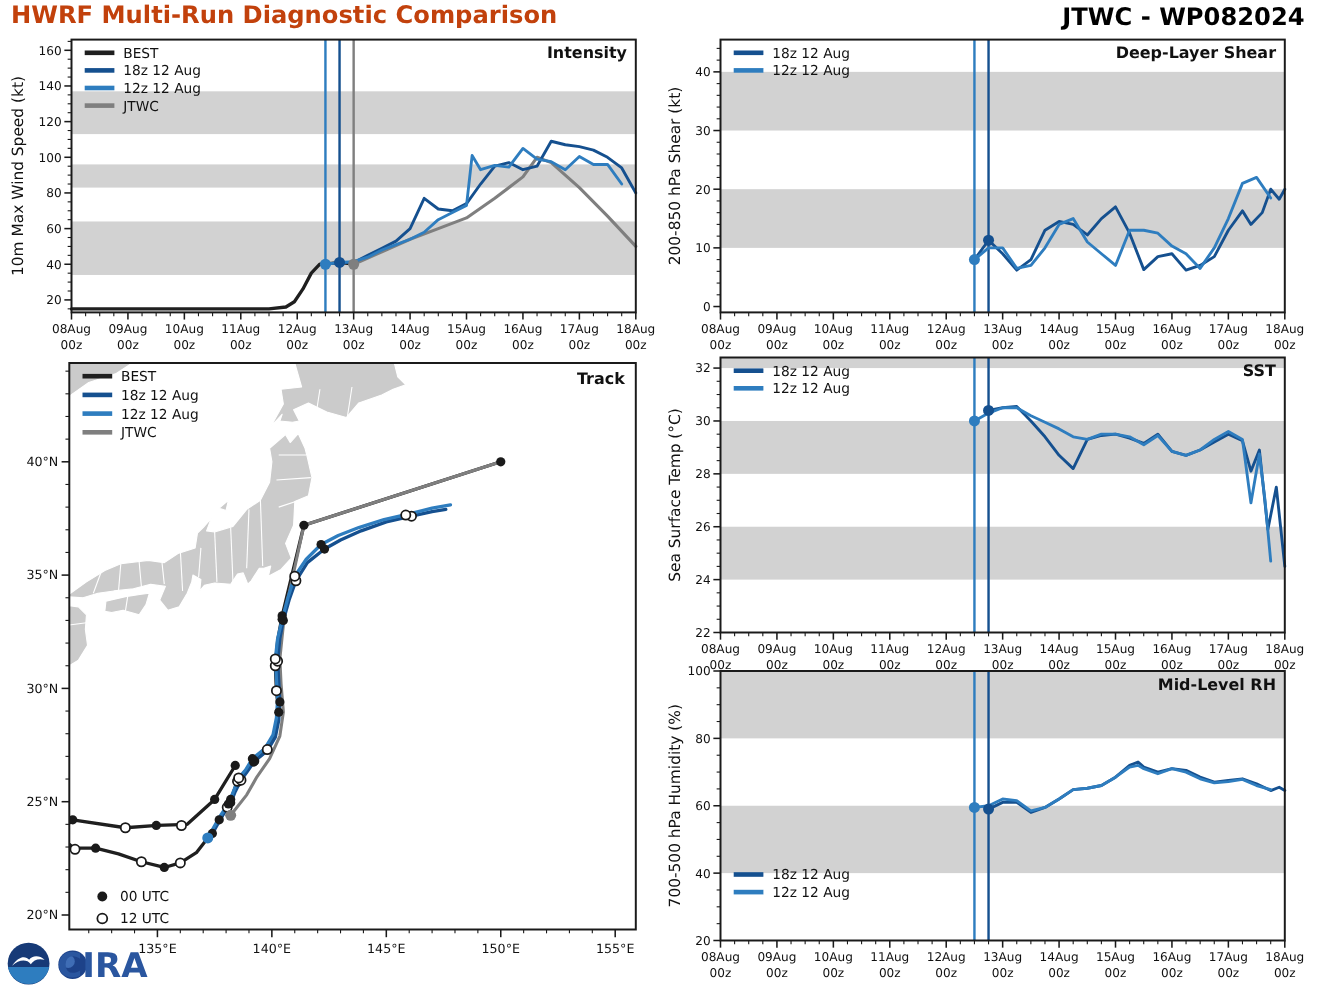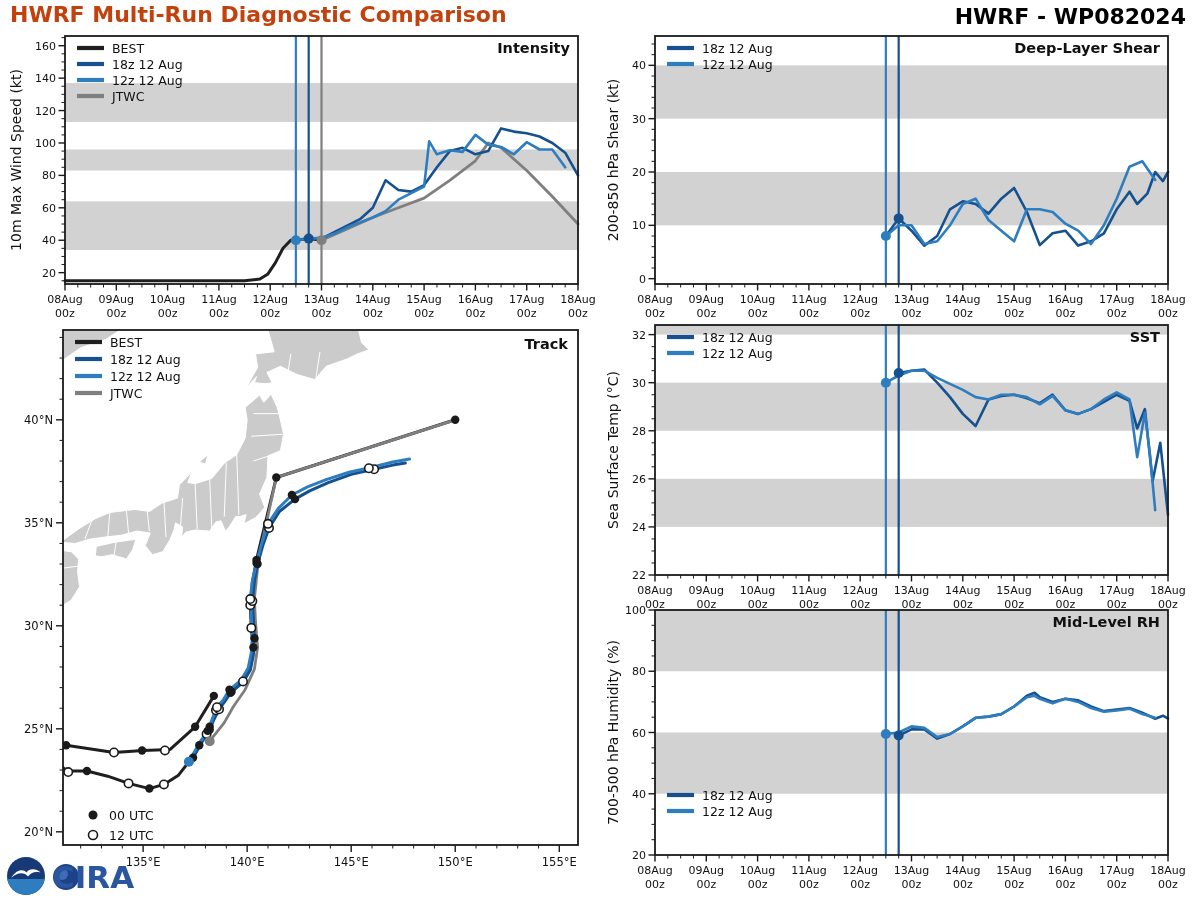--- a/index.html
+++ b/index.html
@@ -5,21 +5,21 @@
   html,body{margin:0;padding:0;background:#fff;width:1200px;height:900px;overflow:hidden;}
   .main-title{position:absolute;left:10px;top:2px;font:bold 22px "DejaVu Sans",sans-serif;color:#c2410c;}
   .storm-id{position:absolute;right:14px;top:4px;font:bold 22px "DejaVu Sans",sans-serif;color:#000;}
   #fig{position:absolute;left:0;top:0;}
   .logos{position:absolute;left:6px;top:856px;display:flex;align-items:flex-start;gap:4px;}
 </style>
 </head>
 <body>
 
 <div class="main-title">HWRF Multi-Run Diagnostic Comparison</div>
-<div class="storm-id">HWRF - WP082024</div>
+<div class="storm-id">JTWC - WP082024</div>
 
 <svg id="fig" width="1200" height="900">
     <g>
       <rect x="65" y="201.33333333333331" width="513" height="48.62745098039218" fill="#d2d2d2"></rect>
       <rect x="65" y="149.4640522875817" width="513" height="21.071895424836583" fill="#d2d2d2"></rect>
       <rect x="65" y="83.00653594771242" width="513" height="38.901960784313715" fill="#d2d2d2"></rect>
       <line x1="295.85" x2="295.85" y1="36" y2="284" stroke="#2e7dbf" stroke-width="2.2"></line>
       <line x1="308.67499999999995" x2="308.67499999999995" y1="36" y2="284" stroke="#15508f" stroke-width="2.2"></line>
       <line x1="321.5" x2="321.5" y1="36" y2="284" stroke="#7f7f7f" stroke-width="2.2"></line>
       <path d="M65.0,280.8 L116.3,280.8 L167.6,280.8 L218.9,280.8 L244.5,280.8 L259.9,279.1 L267.6,274.3 L275.3,262.9 L283.0,248.3 L290.7,240.2 L295.9,240.2 L308.7,238.6 L321.5,240.2 " fill="none" stroke="#1f1f1f" stroke-width="3" stroke-linejoin="round" stroke-linecap="round"></path>

